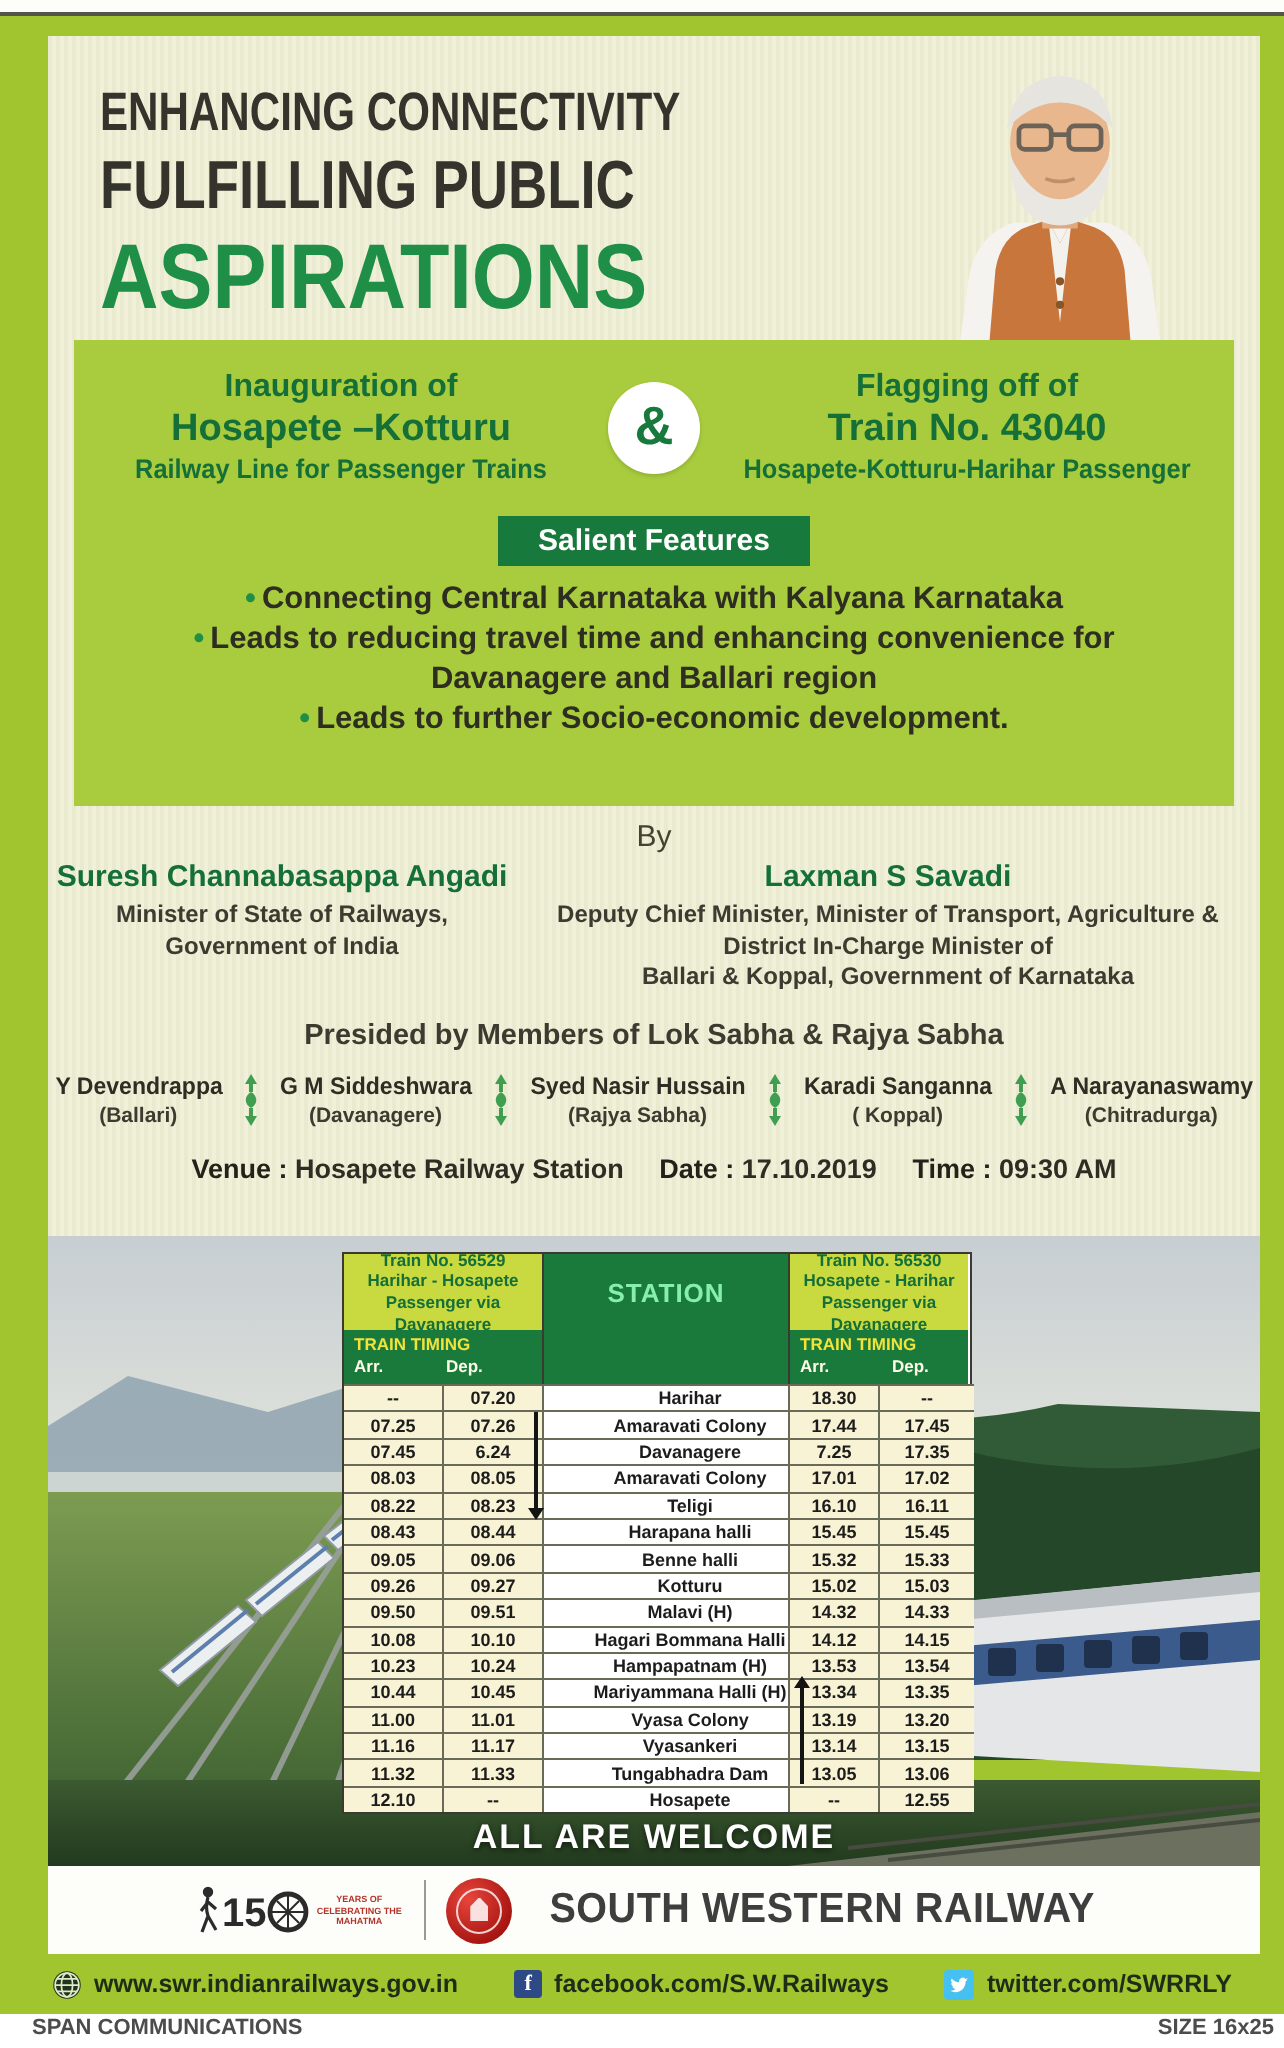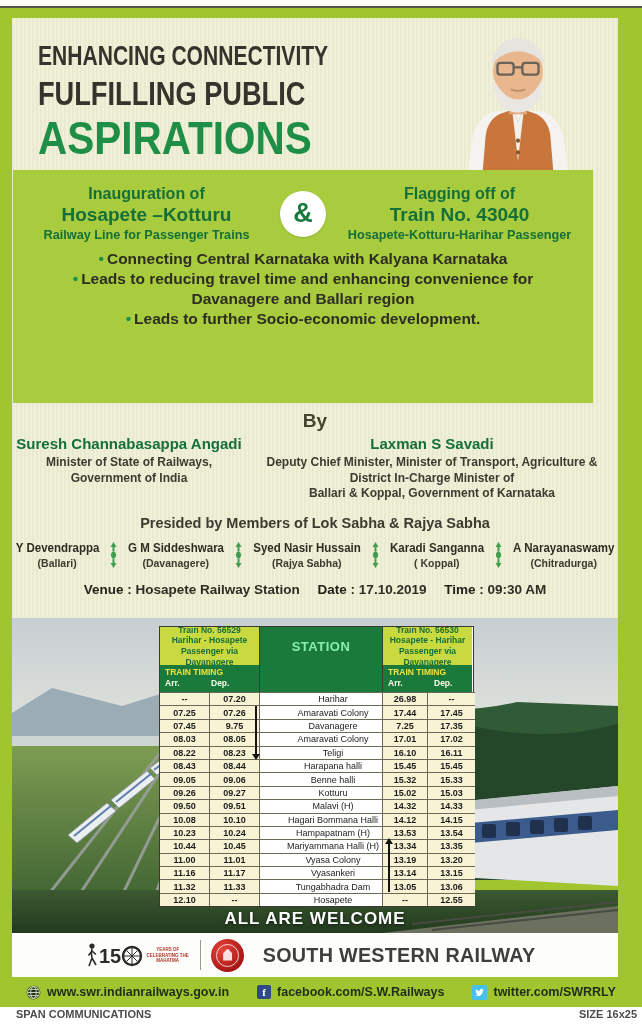--- a/index.html
+++ b/index.html
@@ -2,48 +2,48 @@
 <html><head>
 <meta charset="utf-8">
 <style>
   * { margin:0; padding:0; box-sizing:border-box; }
   body { background:#888; font-family:"Liberation Sans", sans-serif; }
   #poster { position:relative; width:642px; height:1024px; background:#fff; overflow:hidden; margin:0 auto; }
 
   .top-white { position:absolute; top:0; left:0; width:642px; height:6px; background:#fdfdfa; }
   .top-line  { position:absolute; top:6px; left:0; width:642px; height:2px; background:#55544a; }
   .frame     { position:absolute; top:8px; left:0; width:642px; height:999px; background:#a0c52f; }
-  .content   { position:absolute; top:18px; left:12px; width:606px; height:857px; }
+  .content   { position:absolute; top:18px; left:24px; width:606px; height:857px; }
 
   .cream-tex { background:#f0f0d8; background-image:repeating-linear-gradient(90deg, rgba(120,120,60,.05) 0 2px, rgba(255,255,255,.04) 2px 4px); }
 
   
   .sec-header { position:relative; height:152px; }
   .titles { position:absolute; left:26px; top:22px; }
   .t1 { font-size:27px; font-weight:800; color:#34332c; line-height:33px; transform:scaleX(.78); transform-origin:left; white-space:nowrap; }
   .t2 { font-size:34px; font-weight:800; color:#34332c; line-height:40px; transform:scaleX(.8); transform-origin:left; white-space:nowrap; }
   .t3 { font-size:46px; font-weight:800; color:#1f8f48; line-height:50px; transform:scaleX(.88); transform-origin:left; white-space:nowrap; }
   .pm { position:absolute; right:12px; top:4px; width:176px; height:148px; }
 
   
-  .sec-panel { position:relative; height:233px; margin:0 1px; width:580px; background:#a8cc3d; text-align:center; padding-top:15px; }
+  .sec-panel { position:relative; height:233px; margin:0 13px; width:580px; background:#a8cc3d; text-align:center; padding-top:15px; }
   .event-row { display:flex; align-items:center; justify-content:center; }
   .ev-col { width:255px; color:#156f38; }
   .ev1 { font-size:16px; font-weight:700; }
   .ev2 { font-size:19px; font-weight:800; margin-top:1px; }
   .ev3 { font-size:13.5px; font-weight:800; margin-top:1px; transform:scaleX(.94); }
   .amp { width:46px; height:46px; margin:0 6px; border-radius:50%; background:#fff; color:#17793b; font-size:27px; font-weight:800; display:flex; align-items:center; justify-content:center; box-shadow:0 1px 2px rgba(0,0,0,.15); }
   .sal-head { display:inline-block; background:#17793b; color:#fff; font-size:15px; font-weight:800; padding:4px 20px; margin-top:16px; }
   .bullets { max-width:536px; margin:7px auto 0; }
   .bullet { font-size:15.5px; font-weight:800; color:#2e2d22; line-height:20px; }
   .bullet .dot { color:#1f8f48; margin-right:3px; }
 
   
   .sec-mid { position:relative; height:215px; text-align:center; color:#3a392f; }
-  .by-label { padding-top:7px; font-size:19px; font-weight:700; color:#44432f; }
+  .by-label { padding-top:7px; font-size:15px; font-weight:400; color:#44432f; }
   .ministers { display:flex; margin-top:3px; }
   .min-left { width:234px; }
   .min-right { width:372px; }
   .min-name { color:#156f38; font-size:15px; font-weight:800; }
   .min-role { font-size:12px; font-weight:700; color:#3c3b30; line-height:15.5px; margin-top:3px; }
   .presided-head { margin-top:13px; font-size:14.5px; font-weight:700; color:#3c3b30; }
   .members { display:flex; justify-content:center; align-items:flex-start; margin-top:10px; }
   .member { display:flex; align-items:center; }
   .mem-txt { text-align:center; }
   .mem-name { font-size:12px; font-weight:800; color:#2e2d24; white-space:nowrap; transform:scaleX(.96); }
@@ -66,21 +66,21 @@
   .tt-head-side.last { border-right:none; }
   .tt-head-station { background:#197a3c; color:#86efac; font-size:13px; font-weight:800; display:flex; align-items:center; justify-content:center; letter-spacing:.5px; border-right:1px solid #3a3a30; }
   .tt-timing { display:grid; grid-template-columns:100px 123px 89px; height:27px; }
   .tt-timing > div { background:#197a3c; border-right:1px solid #3a3a30; }
   .tt-timing > div.last { border-right:none; }
   .tm-label { color:#f2e33b; font-size:8.5px; font-weight:800; text-align:left; padding:2px 0 0 5px; }
   .tm-ad { display:flex; color:#fdfbe8; font-size:8.5px; font-weight:800; padding-left:5px; margin-top:1px; }
   .tm-ad span:first-child { width:46px; }
   .tt-row { display:grid; grid-template-columns:50px 50px 123px 45px 47px; height:13.4px; }
   .cell { font-size:9px; font-weight:700; color:#1c1c1c; display:flex; align-items:center; justify-content:center; background:#f7f3d4; border-top:1px solid #6a6a58; border-right:1px solid #6a6a58; overflow:hidden; white-space:nowrap; }
-  .cell.station { background:#fff; font-weight:400;padding-left:24px; }
+  .cell.station { background:#fff; font-weight:700;padding-left:24px; }
   .cell:last-child { border-right:none; }
   .arrow { position:absolute; width:0; border-left:2px solid #141414; }
   .arrow-down { left:95px; top:79px; height:52px; }
   .arrow-down::after { content:""; position:absolute; bottom:-6px; left:-5px; border:4px solid transparent; border-top:6px solid #141414; }
   .arrow-up { left:228px; top:213px; height:52px; }
   .arrow-up::before { content:""; position:absolute; top:-6px; left:-5px; border:4px solid transparent; border-bottom:6px solid #141414; }
 
   
   .logo-bar { height:44px; background:#fdfdfa; display:flex; align-items:center; justify-content:center; gap:10px; }
   .logo150 { display:flex; flex-direction:row; align-items:center; }
@@ -144,20 +144,21 @@
           <div class="ev2">Hosapete –Kotturu</div>
           <div class="ev3">Railway Line for Passenger Trains</div>
         </div>
         <div class="amp">&amp;</div>
         <div class="ev-col">
           <div class="ev1">Flagging off of</div>
           <div class="ev2">Train No. 43040</div>
           <div class="ev3">Hosapete-Kotturu-Harihar Passenger</div>
         </div>
       </div>
+      <div class="sal-head">Salient Features</div>
       <div class="bullets">
 
           <div class="bullet"><span class="dot">•</span><span>Connecting Central Karnataka with Kalyana Karnataka</span></div>
 
           <div class="bullet"><span class="dot">•</span><span>Leads to reducing travel time and enhancing convenience for Davanagere and Ballari region</span></div>
 
           <div class="bullet"><span class="dot">•</span><span>Leads to further Socio-economic development.</span></div>
         </div>
     </div>
 
@@ -333,35 +334,35 @@
               <span>Dep.</span>
             </div>
           </div>
         </div>
         <div class="tt-rows">
 
             <div class="tt-row">
               <div class="cell">--</div>
               <div class="cell">07.20</div>
               <div class="cell station">Harihar</div>
-              <div class="cell">26.98</div>
+              <div class="cell">18.30</div>
               <div class="cell">--</div>
             </div>
 
             <div class="tt-row">
               <div class="cell">07.25</div>
               <div class="cell">07.26</div>
               <div class="cell station">Amaravati Colony</div>
               <div class="cell">17.44</div>
               <div class="cell">17.45</div>
             </div>
 
             <div class="tt-row">
               <div class="cell">07.45</div>
-              <div class="cell">9.75</div>
+              <div class="cell">6.24</div>
               <div class="cell station">Davanagere</div>
               <div class="cell">7.25</div>
               <div class="cell">17.35</div>
             </div>
 
             <div class="tt-row">
               <div class="cell">08.03</div>
               <div class="cell">08.05</div>
               <div class="cell station">Amaravati Colony</div>
               <div class="cell">17.01</div>

